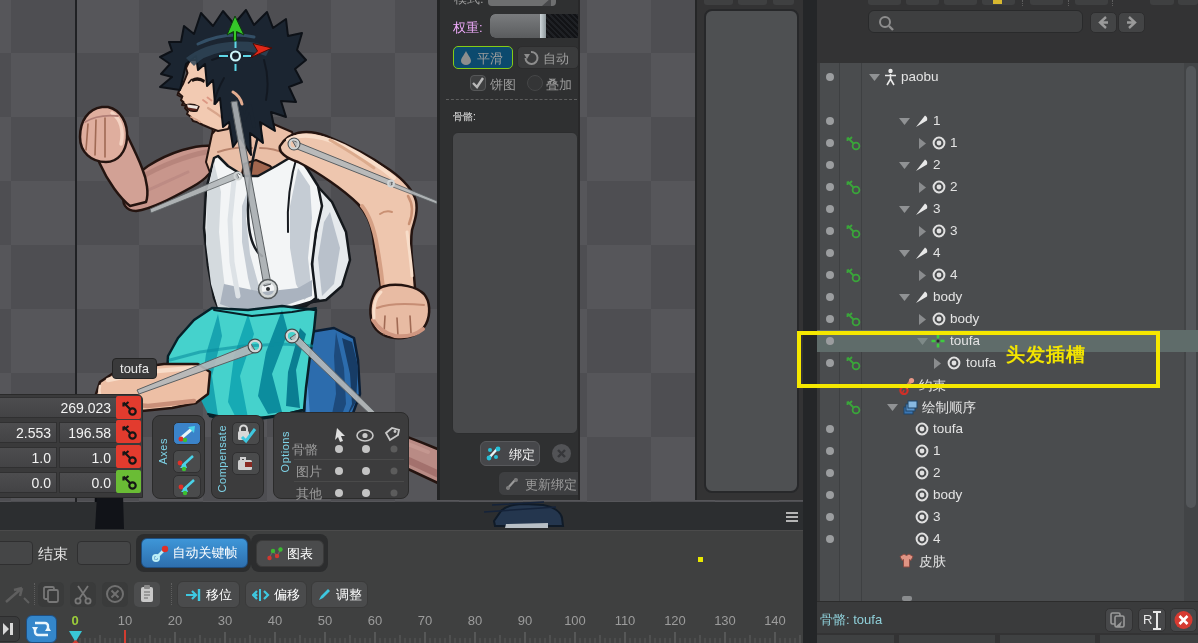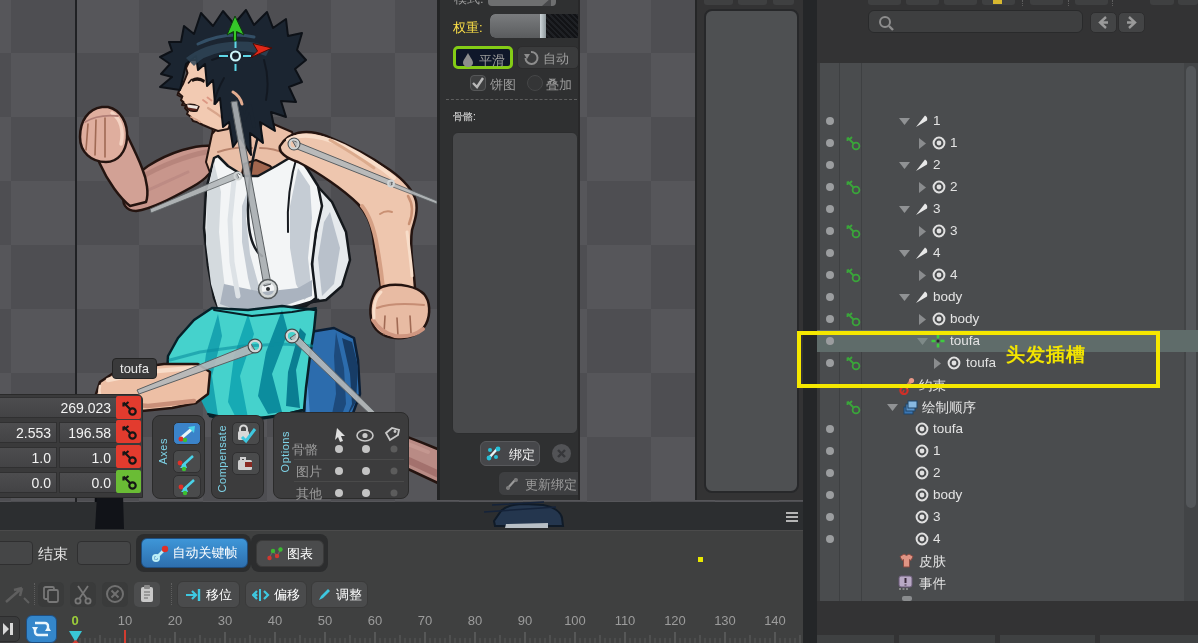--- a/index.html
+++ b/index.html
@@ -186,27 +186,27 @@
     <polygon points="235,16 244,35 236.5,31.5 236.5,41 233.5,41 233.5,31.5 227,35" fill="#35c829" stroke="#0d3d0d" stroke-width="1"></polygon>
     <polygon points="272,48 253,43.5 257.5,51 251,57.5" fill="#e02818" stroke="#4a0c06" stroke-width="1"></polygon>
     </g>
   </svg>
   <div class="tip abs" style="left:112px;top:358px;width:45px;height:21px">toufa</div>
 
   <div class="abs" style="left:437px;top:0;width:143px;height:500px;background:#2f3031;border-left:3px solid #232425;border-right:2px solid #282829;overflow:hidden">
     <div class="abs cn" style="left:14px;top:-10px">模式:</div>
     <div class="abs" style="left:48px;top:-16px;width:68px;height:22px;background:#6e6f70;border-radius:4px"></div>
     <div class="abs" style="left:102px;top:-2px;width:0;height:0;border-left:9px solid transparent;border-bottom:8px solid #47484a"></div>
-    <div class="abs" style="left:13px;top:19px;color:#fde047;font-size:13px">权重:</div>
+    <div class="abs" style="left:13px;top:19px;color:#f0abfc;font-size:13px">权重:</div>
     <div class="abs" style="left:50px;top:14px;width:91px;height:24px;background:#141518;border-radius:5px 0 0 5px;overflow:hidden">
       <div class="abs" style="left:0;top:0;width:50px;height:24px;background:linear-gradient(#7a7c7e,#5a5c5e);border-radius:5px 0 0 5px"></div>
       <div class="abs" style="left:50px;top:0;width:6px;height:24px;background:linear-gradient(90deg,#cdd5d9,#8e989c)"></div>
       <div class="abs" style="left:56px;top:0;width:35px;height:24px;background:repeating-linear-gradient(45deg,#121316 0 2px,#1e2024 2px 4px)"></div>
     </div>
-    <div class="abs" style="left:13px;top:46px;width:60px;height:23px;background:#0f172a;border:3px solid #84cc16;border-radius:5px">
+    <div class="abs" style="left:13px;top:46px;width:60px;height:23px;background:#0c4a6e;border:1px solid #84cc16;border-radius:5px">
       <svg width="14" height="15" style="position:absolute;left:5px;top:3px">
           <path d="M7,1 C9,5 12,8 12,11 A5,4 0 0 1 2,11 C2,8 5,5 7,1 Z" fill="#8d8d8d"></path>
         </svg>
       <span class="cn" style="position:absolute;left:23px;top:3px">平滑</span>
     </div>
     <div class="abs" style="left:77px;top:46px;width:62px;height:23px;background:#3a3b3c;border:1px solid #2c2c2d;border-radius:5px">
       <svg width="16" height="16" style="position:absolute;left:5px;top:3px">
           <path d="M8,2 A6,6 0 1 1 2.5,8" fill="none" stroke="#8d8d8d" stroke-width="2"></path>
           <path d="M1,4 L4,9 L7,4 Z" fill="#8d8d8d"></path>
         </svg>
@@ -655,20 +655,33 @@
         </svg></div>
   <div class="arrbtn" style="left:301px"><svg width="25" height="19">
           <path d="M10,4 L16,9.5 L10,15 M16,9.5 H8" stroke="#9a9a9a" stroke-width="2.4" fill="none"></path>
         </svg></div>
   <div id="tree">
         <div class="abs" style="left:0;top:0;width:3px;height:538px;background:#38393a"></div>
         <div class="abs" style="left:22px;top:0;width:1px;height:538px;background:#3e4042"></div>
         <div class="abs" style="left:44px;top:0;width:1px;height:538px;background:#3e4042"></div>
         <div class="abs" style="left:367px;top:0;width:14px;height:538px;background:#424446"></div>
         <div class="abs" style="left:369px;top:3px;width:10px;height:442px;background:#54575a;border-radius:5px"></div>
+        <div class="trow" style="top:3px">
+          <div class="abs" style="left:8.5px;top:7px;width:8px;height:8px;border-radius:4px;background:#9b9d9f"></div>
+          <svg class="abs" style="left:52px;top:8px" width="11" height="8">
+            <polygon points="0,0 11,0 5.5,7" fill="#909294"></polygon>
+          </svg>
+          <svg class="abs" style="left:67px;top:2px" width="13" height="18">
+            <g stroke="#e8e8e8" stroke-width="1.6" fill="none">
+              <circle cx="6.5" cy="3" r="2.2" fill="#e8e8e8" stroke="none"></circle>
+              <path d="M6.5,6 V11 M1,7.5 L12,7.5 M6.5,11 L3,17 M6.5,11 L10,17"></path>
+            </g>
+          </svg>
+          <span class="abs" style="left:84px;top:3px;color:#e3e3e3">paobu</span>
+        </div>
         <div class="trow" style="top:47px">
           <div class="abs" style="left:8.5px;top:7px;width:8px;height:8px;border-radius:4px;background:#9b9d9f"></div>
           <svg class="abs" style="left:82px;top:8px" width="11" height="8">
             <polygon points="0,0 11,0 5.5,7" fill="#909294"></polygon>
           </svg>
           <svg class="abs" style="left:98px;top:4px" width="14" height="14">
             <path d="M1,13 L10,1.5 Q13,3 12,6.5 Z" fill="#e8e8e8"></path>
           </svg>
           <span class="abs" style="left:116px;top:3px;color:#e3e3e3">1</span>
         </div>
@@ -900,30 +913,42 @@
             <circle cx="7" cy="7" r="2.4" fill="#e0e0e0"></circle>
           </svg>
           <span class="abs" style="left:116px;top:3px;color:#e3e3e3">4</span>
         </div>
         <div class="trow" style="top:487px">
           <svg class="abs" style="left:82px;top:3px" width="15" height="15">
             <path d="M5,1 L7.5,2.5 L10,1 L14,3.5 L12,7.5 L10.5,6.5 L10.5,14 L4.5,14 L4.5,6.5 L3,7.5 L1,3.5 Z" fill="#e09484" stroke="#8a4a42" stroke-width="1"></path>
           </svg>
           <span class="abs" style="left:102px;top:3px;color:#e3e3e3">皮肤</span>
         </div>
-        <div class="trow" style="top:509px">
-          <svg class="abs" style="left:81px;top:3px" width="15" height="16">
-            <rect x="1" y="1" width="13" height="11" rx="2" fill="#b8a8c4" stroke="#6a5a78" stroke-width="1"></rect>
-            <path d="M7.5,3 V8 M7.5,9.5 V10.5" stroke="#3a2a3a" stroke-width="2"></path>
-            <path d="M1,14 h2 M4.5,14 h2 M8,14 h2" stroke="#9a9a9a" stroke-width="1.5"></path>
-          </svg>
-          <span class="abs" style="left:102px;top:3px;color:#e3e3e3">事件</span>
-        </div>
         <div class="abs" style="left:85px;top:533px;width:10px;height:5px;background:#8a8c8e;border-radius:2px"></div>
       </div>
+  <div id="bbar">
+    <span style="position:absolute;left:3px;top:9px;color:#8fd0da;font-size:13px">骨骼: toufa</span>
+    <div class="bbtn" style="left:288px"><svg width="26" height="22">
+            <g fill="none" stroke="#9a9a9a" stroke-width="1.6">
+              <rect x="5" y="4" width="9" height="11" rx="1.5"></rect>
+              <rect x="9" y="7" width="9" height="11" rx="1.5" fill="#47484a"></rect>
+            </g>
+            <path d="M9,18 L16,12 L14,18 Z" fill="#9a9a9a"></path>
+          </svg></div>
+    <div class="bbtn" style="left:321px">
+          <span style="position:absolute;left:4px;top:3px;color:#e8e8e8;font-size:13px">R</span>
+          <div style="position:absolute;left:17px;top:3px;width:1.6px;height:16px;background:#e8e8e8"></div>
+          <div style="position:absolute;left:14px;top:2px;width:8px;height:1.6px;background:#e8e8e8"></div>
+          <div style="position:absolute;left:14px;top:19px;width:8px;height:1.6px;background:#e8e8e8"></div>
+        </div>
+    <div class="bbtn" style="left:353px;width:27px"><svg width="25" height="22">
+            <circle cx="12.5" cy="11" r="9" fill="#d63a31"></circle>
+            <path d="M8.5,7 L16.5,15 M16.5,7 L8.5,15" stroke="#fff" stroke-width="2.6"></path>
+          </svg></div>
+  </div>
   <div id="bstrip">
         <div style="left:0;width:77px"></div>
         <div style="left:82px;width:96px"></div>
         <div style="left:183px;width:95px"></div>
         <div style="left:283px;width:98px"></div>
       </div>
 </div>
   <div id="ycall" class="abs"></div>
   <div id="ylab" class="abs">头发插槽</div>
 </div>

